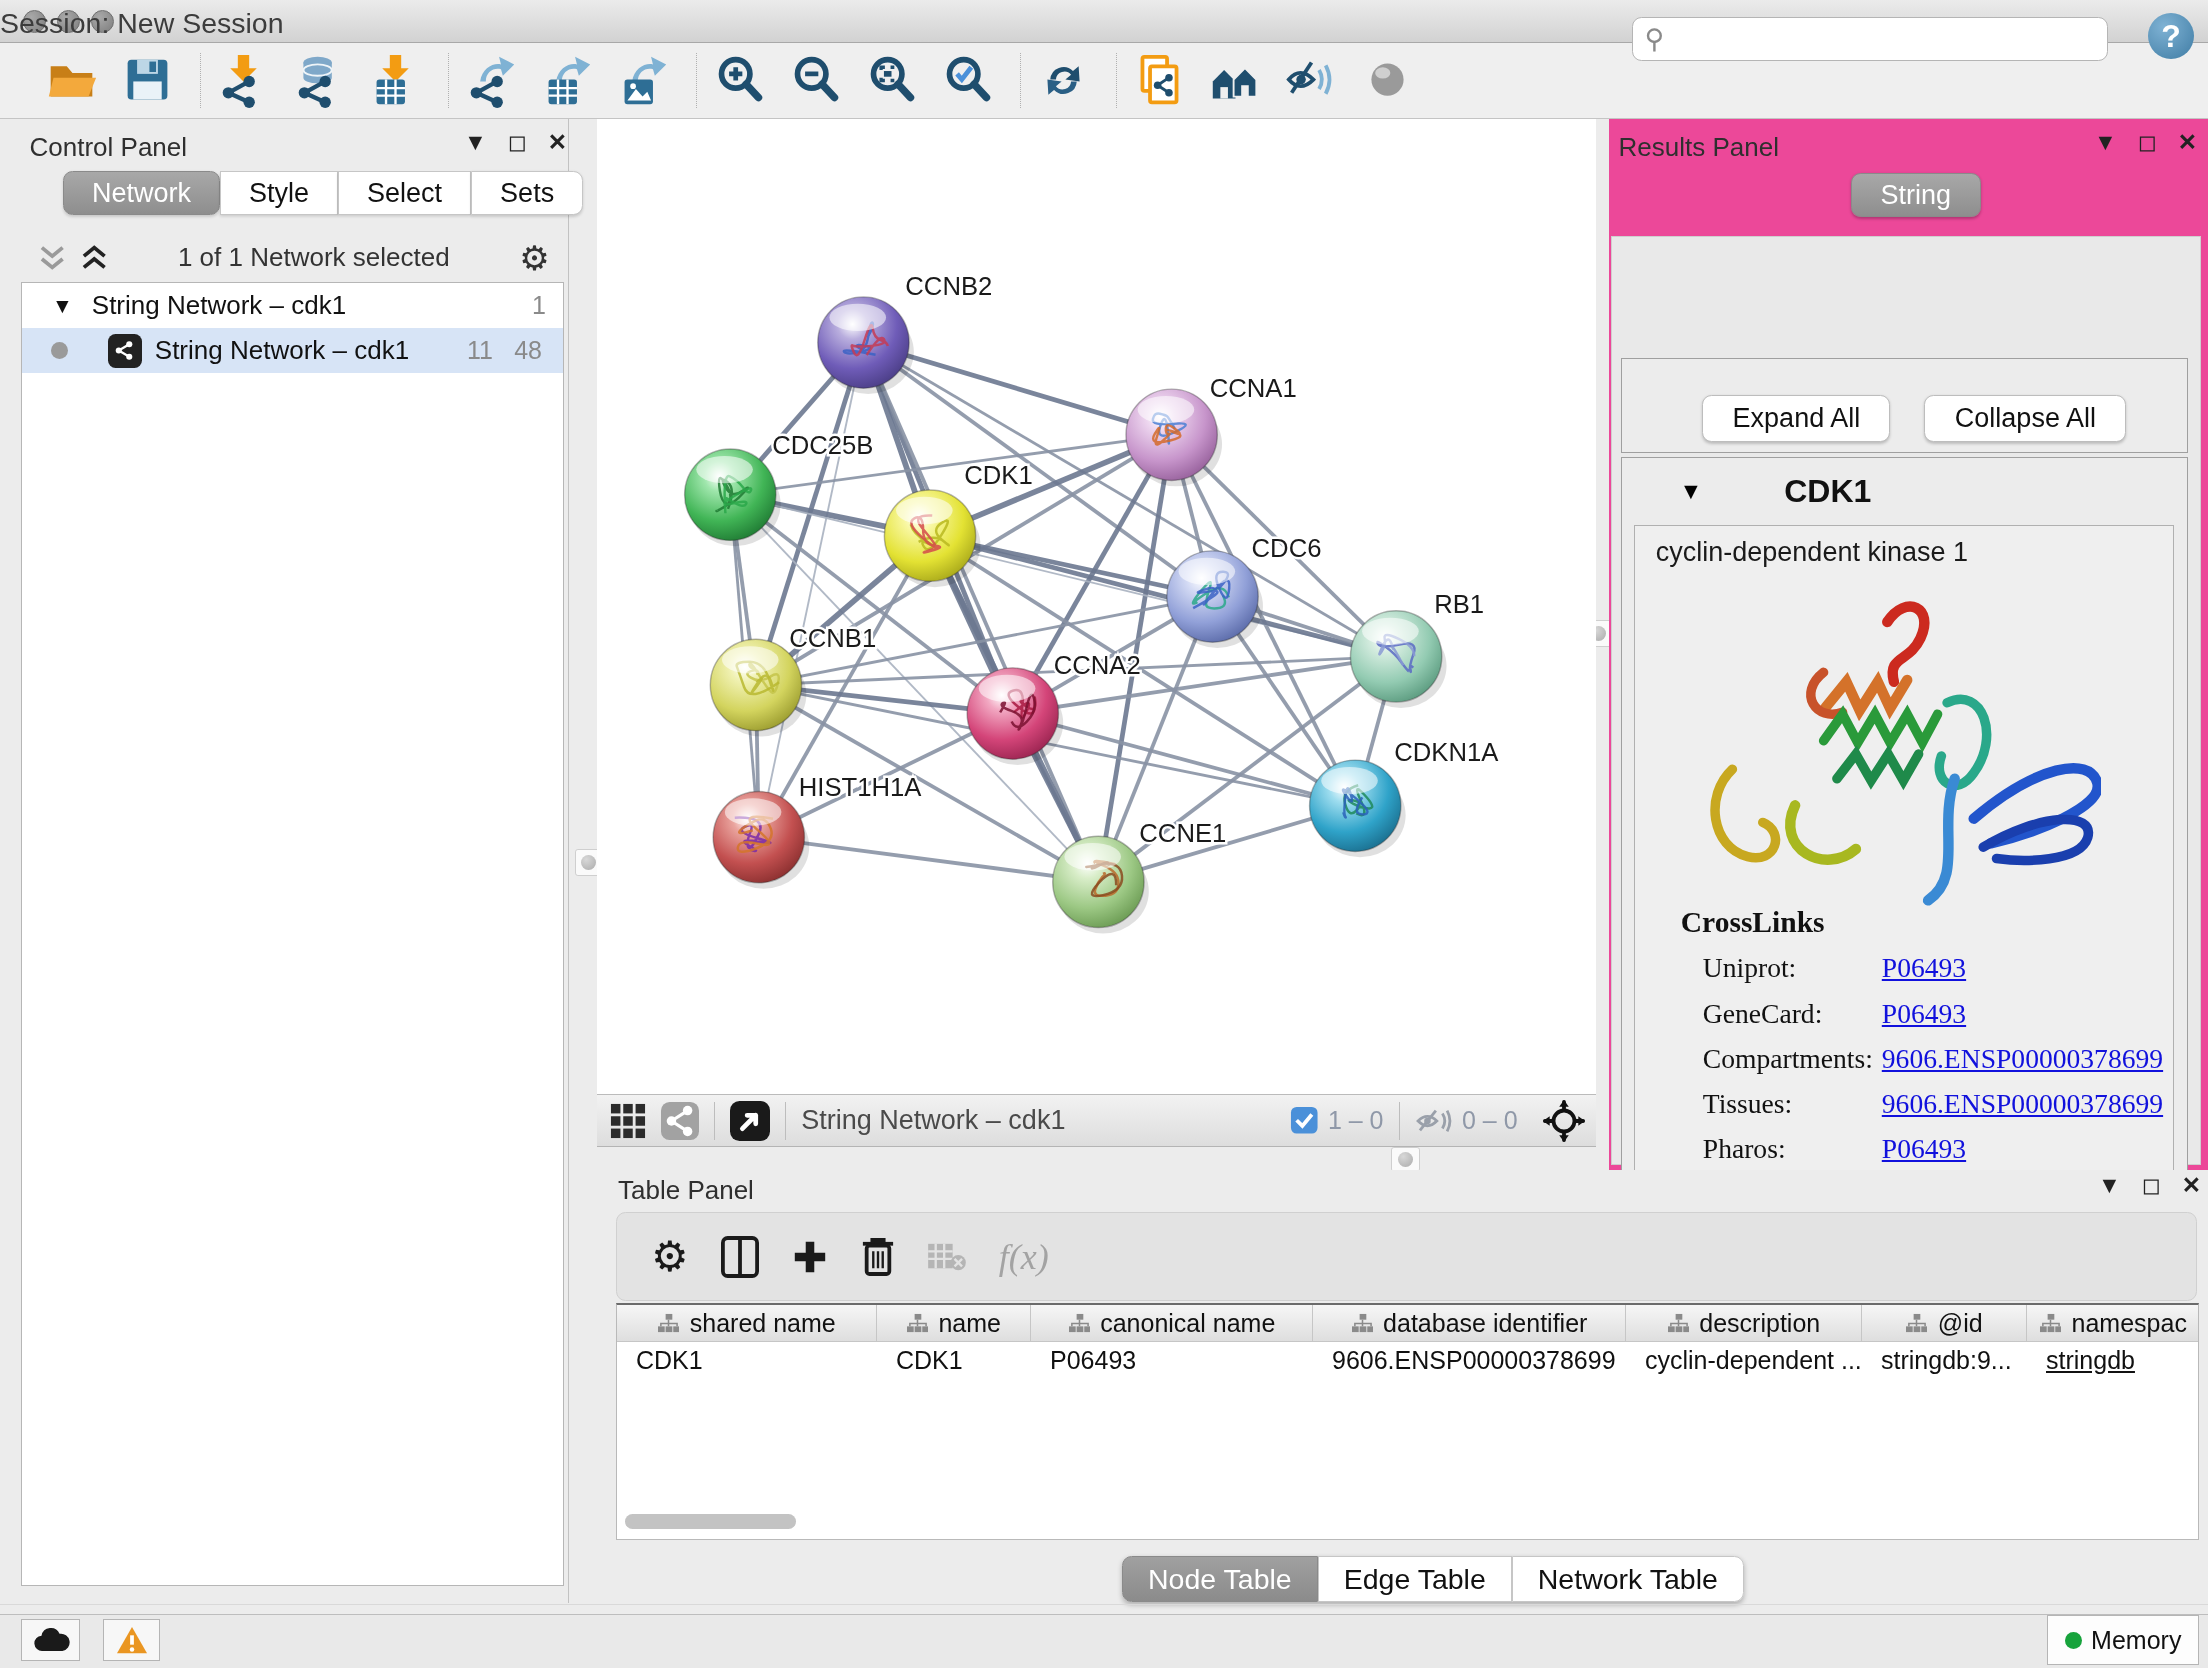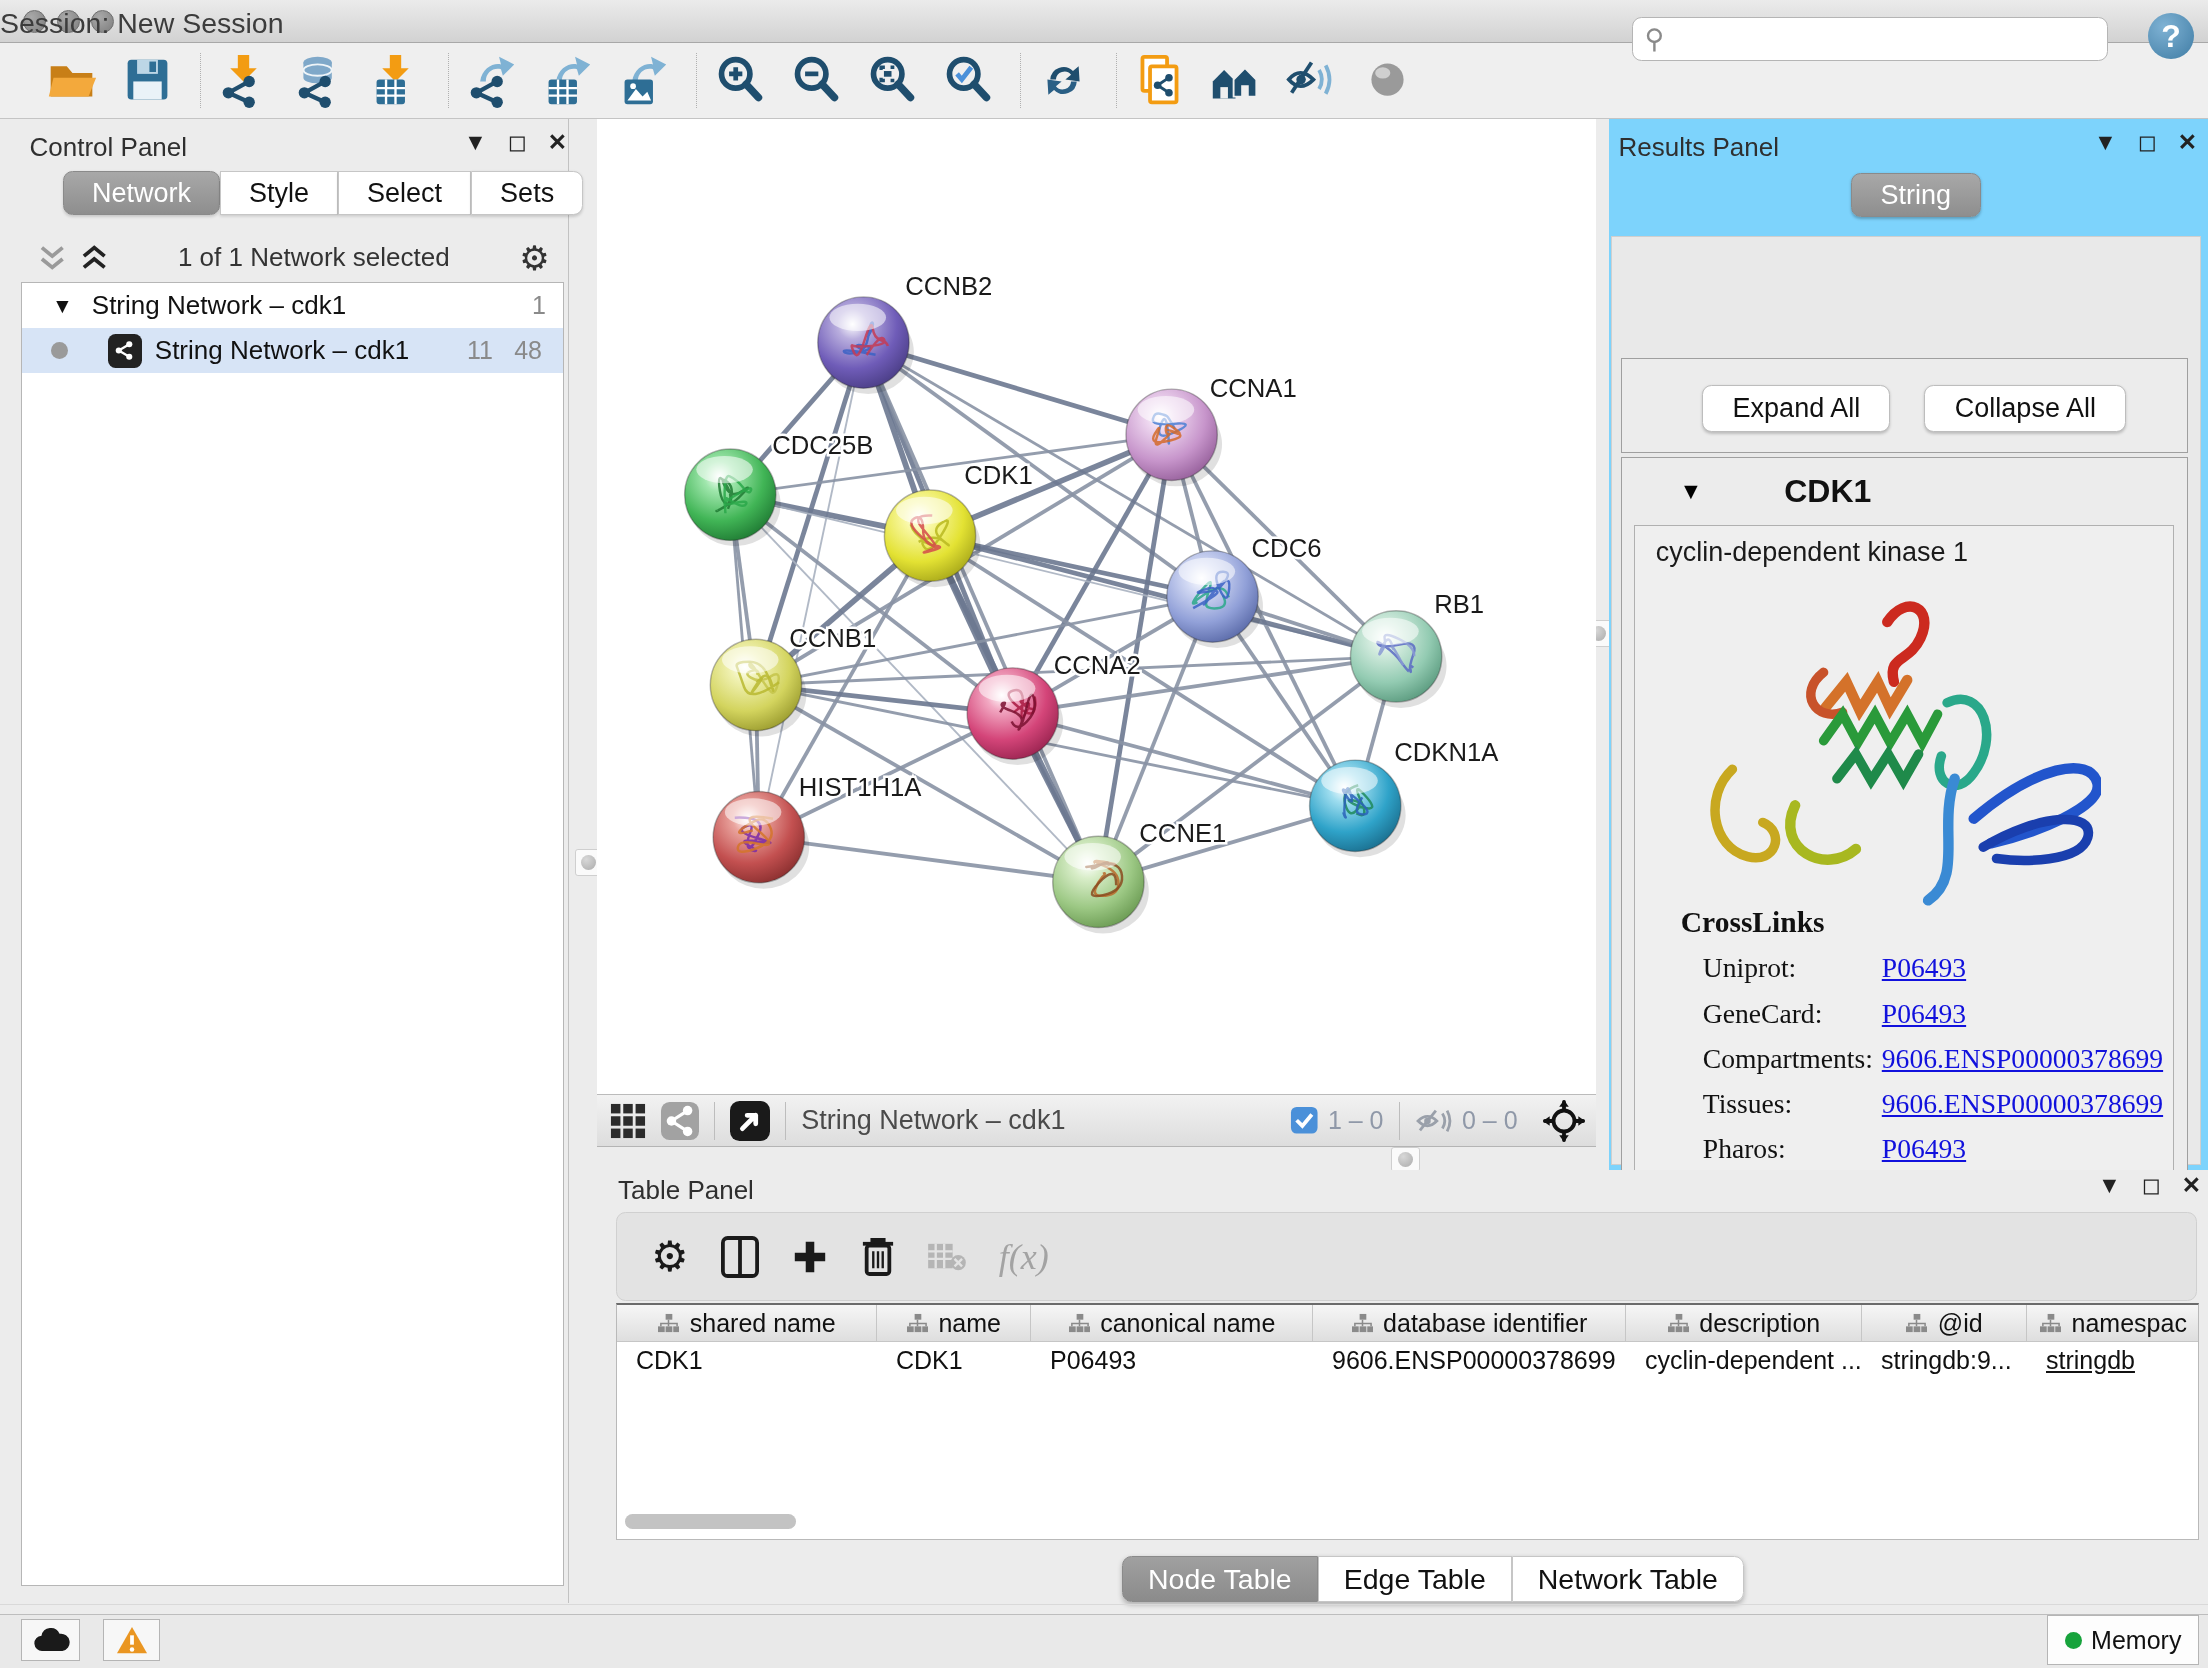--- a/index.html
+++ b/index.html
@@ -63,28 +63,28 @@
   
   #network-canvas{position:absolute;left:597px;top:119px;width:999px;height:975px;background:#ffffff;}
   #network-bar{position:absolute;left:597px;top:1094px;width:999px;height:51px;
     background:linear-gradient(#f2f2f2,#dddddd);border-top:1px solid #bbb;border-bottom:1px solid #b4b4b4;
     display:flex;align-items:center;}
   .nb-sep{width:0;height:38px;border-left:1px solid #bdbdbd;margin:0 15px;}
   #nb-title{font-size:27px;color:#4a4a4a;}
   .nb-count{font-size:25px;color:#8f98a8;margin-left:9.5px;}
   #nb-right{display:flex;align-items:center;margin-left:auto;margin-right:11.4px;}
   
-  #results-panel{position:absolute;left:1609px;top:119px;width:599px;height:1051px;background:#7dd3fc;}
+  #results-panel{position:absolute;left:1609px;top:119px;width:599px;height:1051px;background:#ec4899;}
   #rp-title{position:absolute;left:9.5px;top:13.3px;}
   #rp-tab{position:absolute;left:242px;top:54px;height:42px;padding:0 28.5px;
     background:linear-gradient(#a8a8a8,#8e8e8e);border:1px solid #8a8a8a;border-radius:9.5px;
     color:#fff;font-size:27px;display:flex;align-items:center;box-shadow:0 1.9px 2.9px rgba(0,0,0,0.25);}
   #rp-outer{position:absolute;left:1.9px;top:117px;width:588px;height:927px;background:#e9e9e9;border:1px solid #cfcfcf;}
   #rp-buttons-box{position:absolute;left:9.5px;top:121px;width:565px;height:93px;background:#ececec;border:1.9px solid #9f9f9f;}
-  .rp-btn{position:absolute;top:26px;height:45px;background:#fff;border:1px solid #bdbdbd;border-radius:9.5px;
+  .rp-btn{position:absolute;top:36px;height:45px;background:#fff;border:1px solid #bdbdbd;border-radius:9.5px;
     font-size:27px;color:#111;display:flex;align-items:center;justify-content:center;
     box-shadow:0 1.9px 2.9px rgba(0,0,0,0.2);}
   #btn-expand{left:80px;width:186px;}
   #btn-collapse{left:302px;width:200px;}
   #rp-content-box{position:absolute;left:9.5px;top:220px;width:565px;height:812px;background:#ececec;border:1.9px solid #9f9f9f;}
   #rp-protein-header{position:absolute;left:0;top:0;width:100%;height:67px;display:flex;align-items:center;}
   #rp-protein-header .twisty{margin-left:57px;font-size:23px;}
   #rp-protein-name{font-size:32px;font-weight:bold;color:#111;margin-left:82px;}
   #rp-inner{position:absolute;left:11.4px;top:67px;width:538px;height:732px;background:#efefef;border:1px solid #b0b0b0;}
   #rp-desc{position:absolute;left:21px;top:11.4px;font-size:27px;color:#1a1a1a;}

